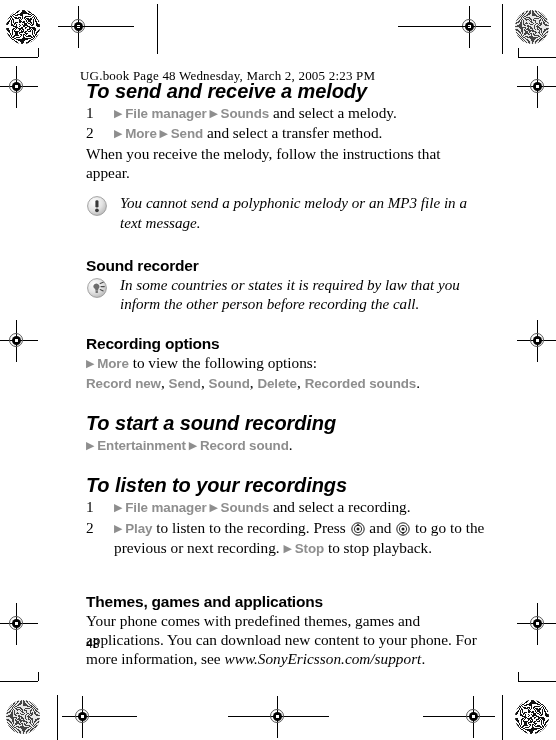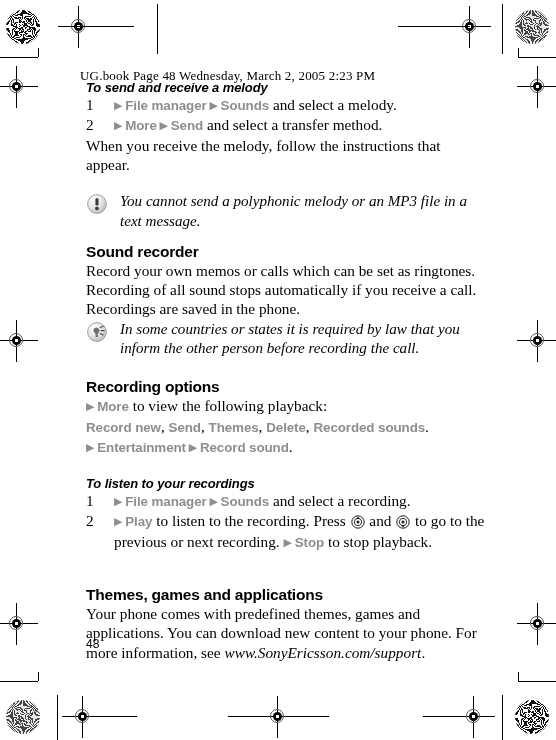--- a/index.html
+++ b/index.html
@@ -111,21 +111,21 @@
     font-weight: bold;
     font-size: 15.5px;
     margin: 0;
     padding: 0;
     letter-spacing: -0.2px;
   }
   h3.proc {
     font-family: "Liberation Sans", sans-serif;
     font-weight: bold;
     font-style: italic;
-    font-size: 13px;
+    font-size: 20px;
     margin: 0;
     padding: 0;
     letter-spacing: -0.1px;
   }
 
   p.body {
     font-family: "Liberation Serif", serif;
     font-size: 15.3px;
     line-height: 19.2px;
     margin: 0;
@@ -294,40 +294,39 @@
     <li>
       <span class="num">1</span><span class="arrow">▶</span><span class="sp"></span><span class="ui">File manager</span><span class="sp"></span><span class="arrow">▶</span><span class="sp"></span><span class="ui">Sounds</span><span> and select a melody.</span>
     </li>
     <li>
       <span class="num">2</span><span class="arrow">▶</span><span class="sp"></span><span class="ui">More</span><span class="sp"></span><span class="arrow">▶</span><span class="sp"></span><span class="ui">Send</span><span> and select a transfer method.</span>
     </li>
   </ol>
 
   <p class="body">When you receive the melody, follow the instructions that appear.</p>
 
-  <div class="note" style="margin-top:18px;">
+  <div class="note" style="margin-top:12px;">
     <span class="note-icon">
       <svg width="22" height="22" viewBox="0 0 22 22">
         <defs>
           <radialGradient id="gNote" cx="35%" cy="30%" r="78%">
             <stop offset="0%" stop-color="#ffffff"></stop>
             <stop offset="55%" stop-color="#e4e4e4"></stop>
             <stop offset="100%" stop-color="#b6b6b6"></stop>
           </radialGradient>
         </defs>
         <circle cx="11" cy="11" r="9.4" fill="url(#gNote)" stroke="#9a9a9a" stroke-width="0.9"></circle>
         <rect x="9.4" y="5.2" width="3.1" height="7.4" rx="1.4" fill="#3a3a3a"></rect>
         <circle cx="10.95" cy="15.3" r="1.85" fill="#3a3a3a"></circle>
       </svg>
     </span>
     <span class="note-text">You cannot send a polyphonic melody or an MP3 file in a text message.</span>
   </div>
 
-  <h2 class="sect" style="margin-top:12px;">Sound recorder</h2>
-  <p class="body">Record your own memos or calls which can be set as ringtones. Recording of all sound stops automatically if you receive a call. Recordings are saved in the phone.</p>
+  <h2 class="sect" style="margin-top:24px;">Sound recorder</h2>
 
   <div class="note" style="margin-top:1px;">
     <span class="note-icon">
       <svg width="22" height="22" viewBox="0 0 22 22">
         <defs>
           <radialGradient id="gTip" cx="35%" cy="30%" r="78%">
             <stop offset="0%" stop-color="#ffffff"></stop>
             <stop offset="55%" stop-color="#e4e4e4"></stop>
             <stop offset="100%" stop-color="#b6b6b6"></stop>
           </radialGradient>
@@ -340,24 +339,25 @@
           <line x1="15.0" y1="9.6" x2="18.3" y2="9.6"></line>
           <line x1="14.2" y1="12.6" x2="17.2" y2="13.9"></line>
         </g>
       </svg>
     </span>
     <span class="note-text">In some countries or states it is required by law that you inform the other person before recording the call.</span>
   </div>
 
   <h2 class="sect" style="margin-top:20px;">Recording options</h2>
 
-  <p class="body"><span class="arrow">▶</span><span class="sp"></span><span class="ui">More</span><span> to view the following playback:</span></p>
-
-  <p class="body"><span class="ui">Record new</span><span>, </span><span class="ui">Send</span><span>, </span><span class="ui">Themes</span><span>, </span><span class="ui">Delete</span><span>, </span><span class="ui">Recorded sounds</span><span>.</span></p>
-
+  <p class="body"><span class="arrow">▶</span><span class="sp"></span><span class="ui">More</span><span> to view the following options:</span></p>
+
+  <p class="body"><span class="ui">Record new</span><span>, </span><span class="ui">Send</span><span>, </span><span class="ui">Sound</span><span>, </span><span class="ui">Delete</span><span>, </span><span class="ui">Recorded sounds</span><span>.</span></p>
+
+  <h3 class="proc" style="margin-top:19px;">To start a sound recording</h3>
 
   <p class="body"><span class="arrow">▶</span><span class="sp"></span><span class="ui">Entertainment</span><span class="sp"></span><span class="arrow">▶</span><span class="sp"></span><span class="ui">Record sound</span><span>.</span></p>
 
   <h3 class="proc" style="margin-top:19px;">To listen to your recordings</h3>
 
   <ol class="steps">
     <li>
       <span class="num">1</span><span class="arrow">▶</span><span class="sp"></span><span class="ui">File manager</span><span class="sp"></span><span class="arrow">▶</span><span class="sp"></span><span class="ui">Sounds</span><span> and select a recording.</span>
     </li>
     <li>

